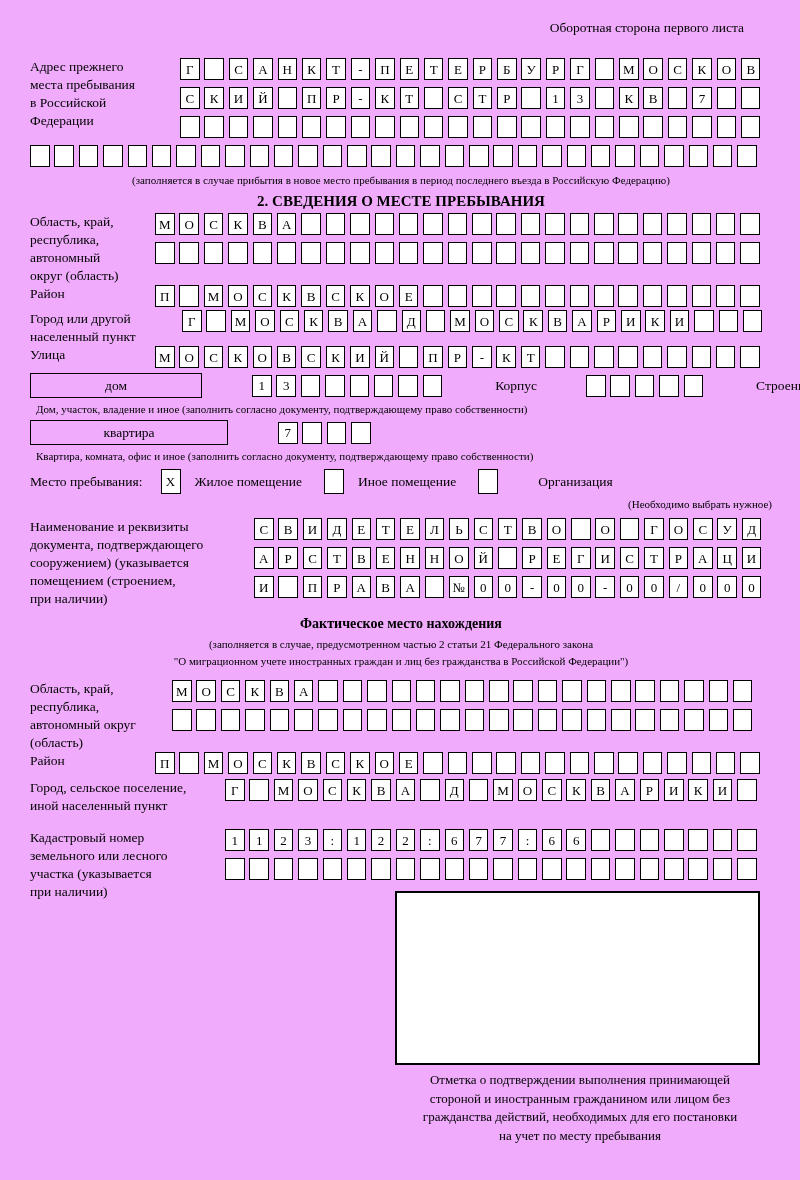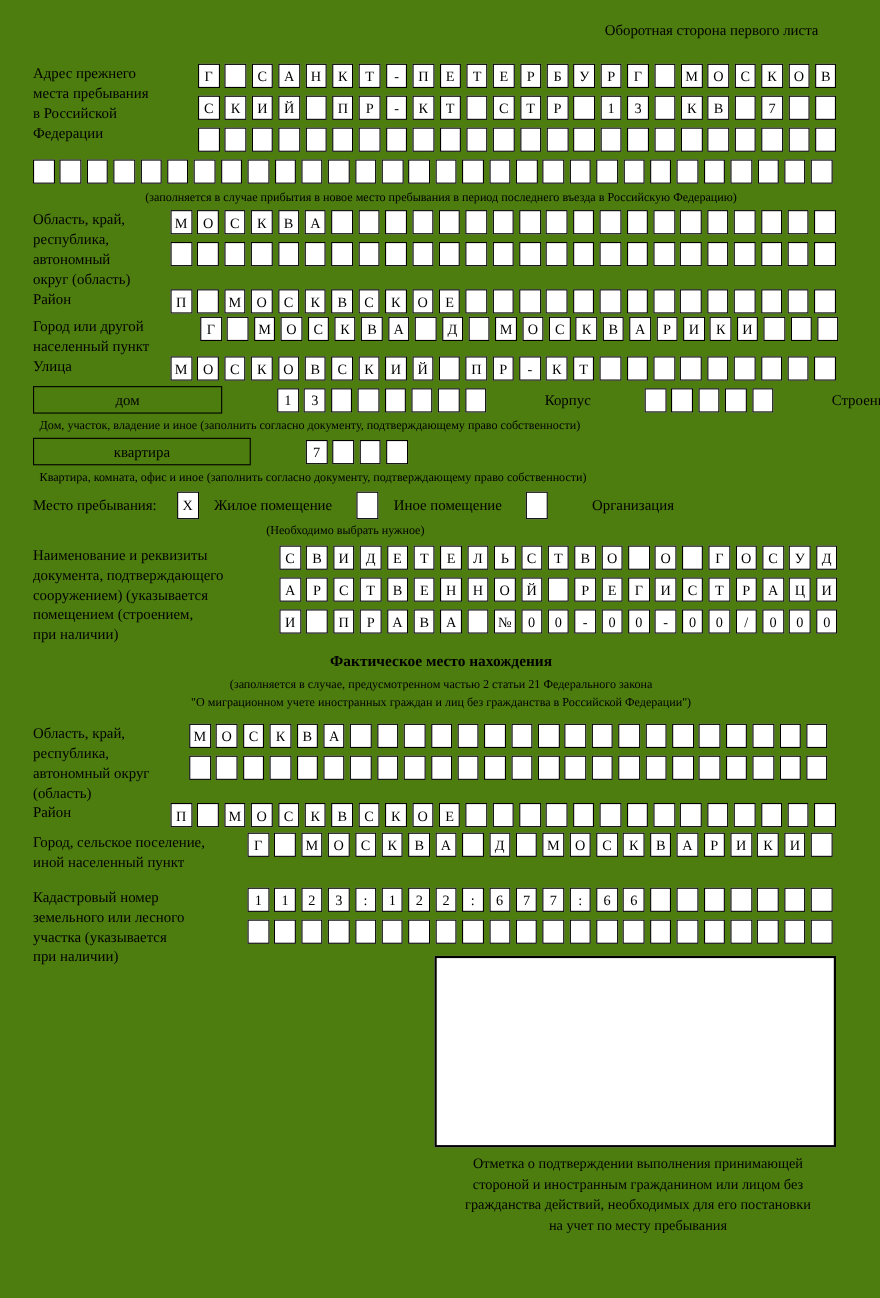--- a/index.html
+++ b/index.html
@@ -1,18 +1,18 @@
 <!DOCTYPE html>
 <html><head>
 <meta charset="utf-8">
 <style>
   html,body { margin:0; padding:0; background:#fff; }
   .page {
     position:relative; width:800px; height:1180px; margin:0 auto;
-    background:#4d7c0f; color:#000; box-sizing:border-box;
+    background:#f0abfc; color:#000; box-sizing:border-box;
     padding:20px 28px 0 30px; overflow:hidden;
     font-family:"Liberation Serif", serif; font-size:13.5px;
   }
   .hdr { text-align:right; padding-right:28px; font-size:13.5px; }
 
   .field { display:flex; align-items:flex-start; }
   .flabel { font-size:13.5px; }
   .flabel div { line-height:18px; white-space:nowrap; }
   .w150 { flex:0 0 150px; } .w125 { flex:0 0 125px; } .w152 { flex:0 0 152px; }
   .w224 { flex:0 0 224px; } .w142 { flex:0 0 142px; } .w195 { flex:0 0 195px; }
@@ -27,21 +27,21 @@
   .tall { height:25px; }
 
   .note { font-size:11px; line-height:16px; }
   .center { text-align:center; }
   .h2 { text-align:center; font-weight:bold; font-size:15px; margin-top:5px; }
   .h3 { text-align:center; font-weight:bold; font-size:14px; }
 
   .mt-addr { margin-top:22px; }
   .overflow-row { margin-top:7px; }
   .mt5 { margin-top:5px; } .mt3 { margin-top:3px; }
-  .mt4 { margin-top:4px; } .mt6 { margin-top:6px; } .mt2 { margin-top:2px; }
+  .mt4 { margin-top:4px; } .mt6 { margin-top:6px; } .mt2 { margin-top:2px;text-align:right; }
   .mt10 { margin-top:10px; } .mt14 { margin-top:14px; } .mt8 { margin-top:8px; }
   .ml6 { margin-left:6px; }
 
   .dom-row { display:flex; align-items:center;gap:44px; }
   .big-box {
     box-sizing:border-box; height:25px; border:1.5px solid #000;
     display:flex; align-items:center; justify-content:center; font-size:13.5px;
   }
   .bw172 { flex:0 0 172px; margin-right:6px; }
   .bw198 { flex:0 0 198px; margin-right:6px; }
@@ -183,20 +183,21 @@
       <div class="cb"></div>
       <div class="cb"></div>
       <div class="cb"></div>
       <div class="cb"></div>
       <div class="cb"></div>
       <div class="cb"></div>
       <div class="cb"></div>
     </div>
   <div class="note center mt5">(заполняется в случае прибытия в новое место пребывания в период последнего въезда в Российскую Федерацию)</div>
 
+  <div class="h2">2. СВЕДЕНИЯ О МЕСТЕ ПРЕБЫВАНИЯ</div>
 
   <div class="field mt3">
     <div class="flabel w125">
       <div>Область, край,</div>
       <div>республика,</div>
       <div>автономный</div>
       <div>округ (область)</div>
     </div>
     <div class="rows-stack">
       <div class="char-row">

